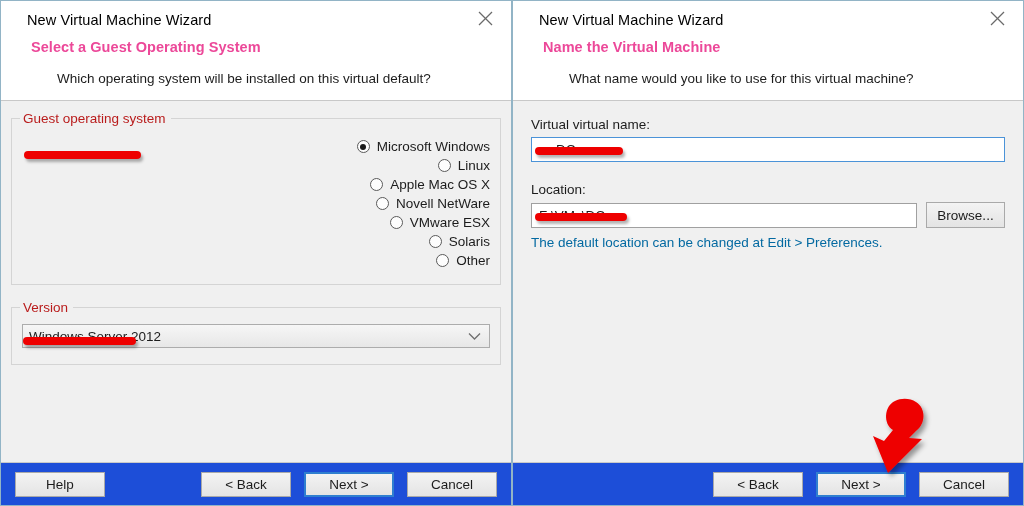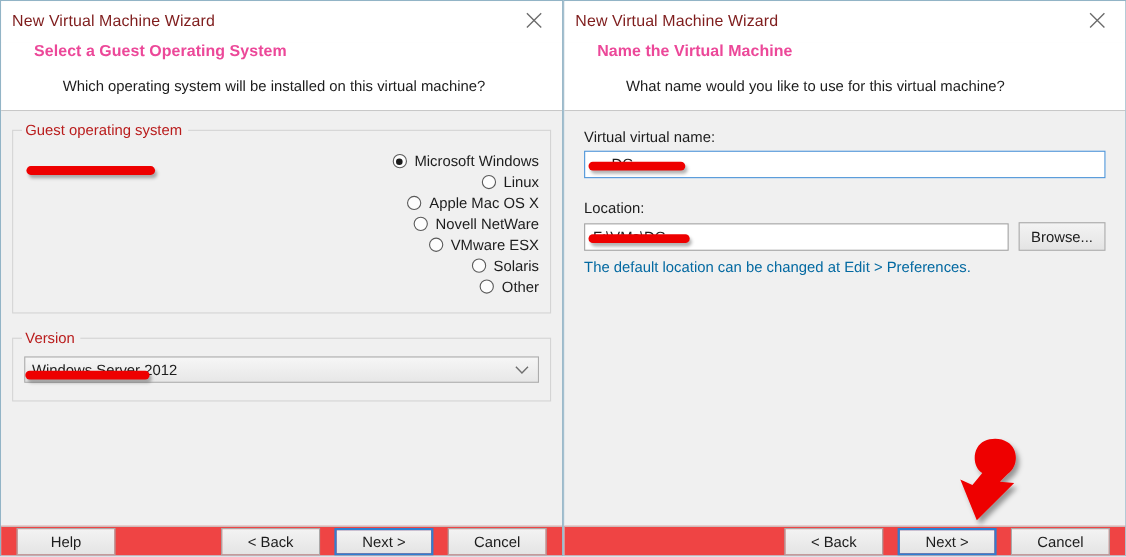--- a/index.html
+++ b/index.html
@@ -40,24 +40,25 @@
   .titlebar {
     height: 38px;
     background: #ffffff;
     flex: 0 0 auto;
     position: relative;
     display: flex;
     align-items: center;
   }
   .title-text {
     font-size: 14.5px;
-    color: #7f1d1d;
+    color: #000000;
     padding-left: 10px;
     letter-spacing: 0.1px;
     white-space: nowrap;
+    margin-left: 16px;
   }
   .close-btn {
     position: absolute;
     right: 6px;
     top: 2px;
     width: 40px;
     height: 30px;
     display: flex;
     align-items: center;
     justify-content: center;
@@ -225,22 +226,22 @@
   }
   .btn.small { min-width: 79px; height: 26px; }
   .btn.default {
     border: 2px solid #2f7fd0;
     background: linear-gradient(#f3f3f3, #e4e4e4);
   }
 
   
   .footer {
     flex: 0 0 auto;
-    height: 27px;
-    background: #ef4444;
+    height: 43px;
+    background: #1d4ed8;
     border-top: 1px solid #c9c9c9;
     display: flex;
     align-items: center;
     padding: 0 14px;
     box-sizing: border-box;
     position: relative;
   }
   .footer .left-group { display: flex; gap: 10px; }
   .footer .right-group {
     margin-left: auto;
@@ -274,21 +275,21 @@
       <div class="close-btn">
         <svg width="15" height="15" viewBox="0 0 15 15" aria-hidden="true">
           <line x1="1" y1="1" x2="14" y2="14" stroke="#6a6a6a" stroke-width="1.2"></line>
           <line x1="14" y1="1" x2="1" y2="14" stroke="#6a6a6a" stroke-width="1.2"></line>
         </svg>
       </div>
     </div>
 
     <div class="header">
       <div class="header-title">Select a Guest Operating System</div>
-      <div class="header-sub">Which operating system will be installed on this virtual machine?</div>
+      <div class="header-sub">Which operating system will be installed on this virtual default?</div>
     </div>
     <div class="header-rule"></div>
 
     <div class="content">
 
       <div class="groupbox" style="margin-top:17px;">
         <div class="gb-label">Guest operating system</div>
         <div class="radio-list">
 
           <div class="radio-row selected">

